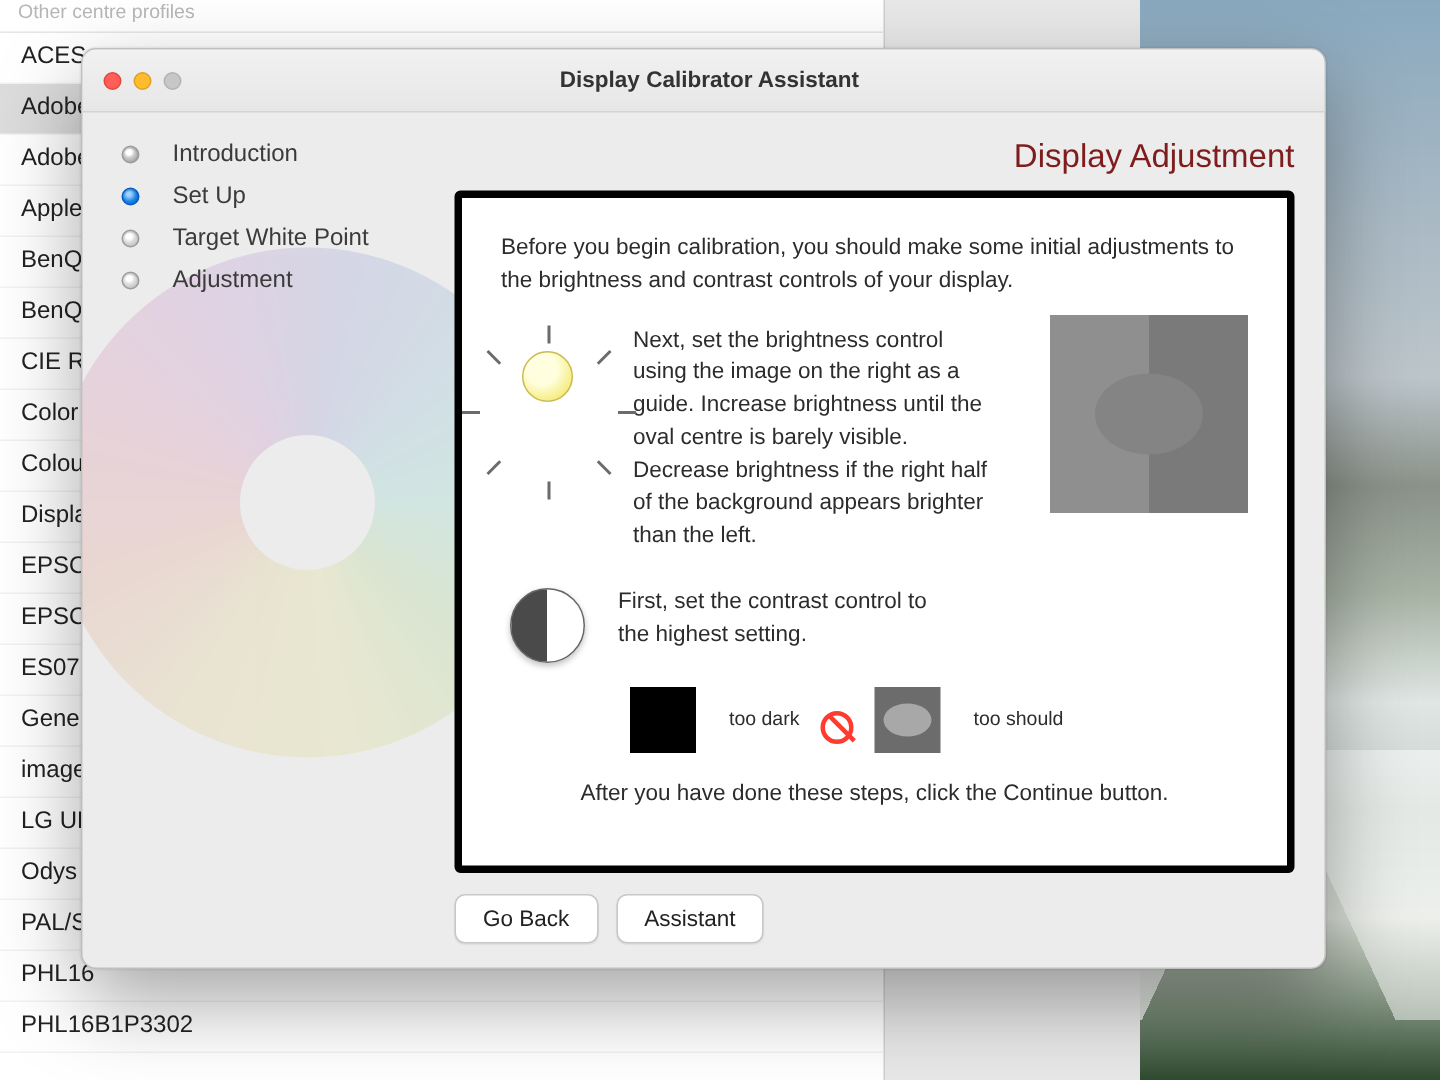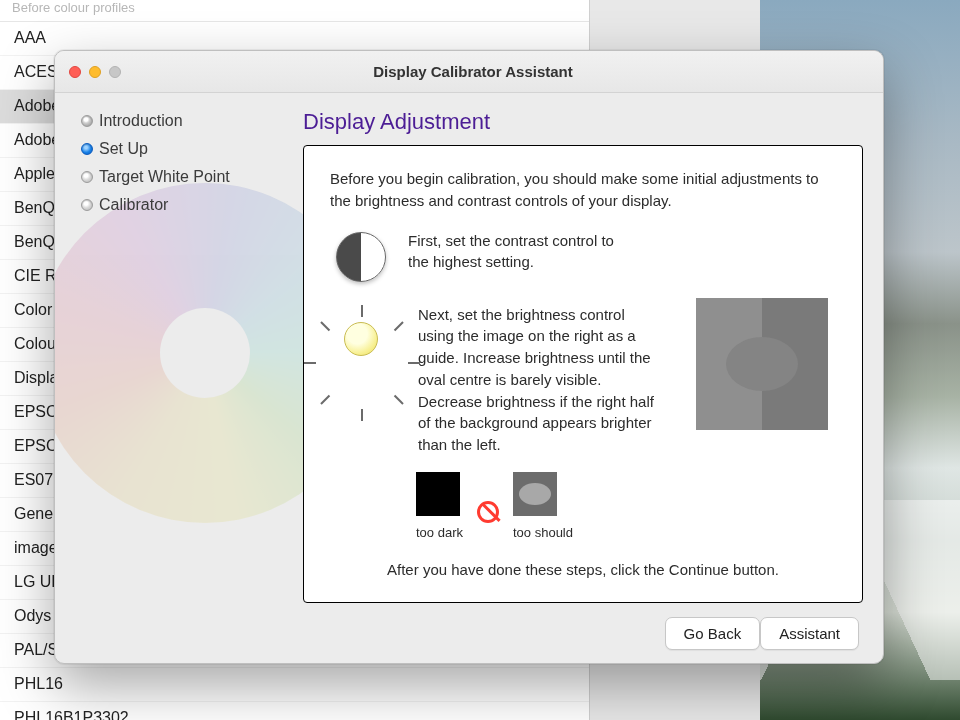--- a/index.html
+++ b/index.html
@@ -30,21 +30,21 @@
   }
   .profile-list { list-style: none; }
   .profile-list li {
     font-size: 16px; color: #222; padding: 7px 14px 8px 14px;
     border-bottom: 1px solid #f2f2f2; cursor: default;
   }
   .profile-list li.selected { background: #dcdcdc; }
 
   
   .dialog {
-    position: absolute; left: 54px; top: 50px; width: 830px; height: 614px;
+    position: absolute; left: 54px; top: 32px; width: 830px; height: 614px;
     background: #ececec; border: 1px solid #bfbfbf; border-radius: 10px;
     box-shadow: 0 22px 55px rgba(0,0,0,0.35), 0 0 0 1px rgba(0,0,0,0.05);
     overflow: hidden;
   }
   .titlebar {
     height: 42px; border-bottom: 1px solid #d3d3d3;
     display: flex; align-items: center; padding: 0 14px; gap: 8px;
     background: linear-gradient(#f1f1f1,#e7e7e7);
   }
   .traffic { display:flex; gap:8px; }
@@ -62,32 +62,32 @@
     position:absolute; left:-20px; top:90px; width:340px; height:340px; border-radius:50%;
     background: conic-gradient(from 210deg,
       #d9b64d, #d96a4c, #cc4e74, #a64db3, #5d66c4, #4da0c4, #4dc4a9, #7ac44d, #d9d24d, #d9b64d);
     opacity:0.16; filter: blur(0.3px);
   }
   .color-wheel::after{
     content:""; position:absolute; left:50%; top:50%; width:90px; height:90px;
     background:#ececec; border-radius:50%; transform:translate(-50%,-50%);
   }
   .steps { position:relative; z-index:1; list-style:none; }
-  .steps li { display:flex; align-items:center; gap:6px; padding:5px 0; font-size:16px; color:#3b3b3b; }
+  .steps li { display:flex; align-items:center; gap:22px; padding:5px 0; font-size:16px; color:#3b3b3b; }
   .step-dot{ width:12px; height:12px; border-radius:50%; background:#fff; border:1px solid #9c9c9c; box-shadow: inset 0 1px 1px rgba(0,0,0,0.15);}
   .step-dot.done{ background: radial-gradient(circle at 40% 35%, #ffffff 0 20%, #cfcfcf 40%, #8a8a8a 100%); }
   .step-dot.active{ background: radial-gradient(circle at 40% 35%, #9fd3ff 0 15%, #1a82e8 55%, #0a5bbf 100%); border-color:#0a5bbf;}
   .step-dot.pending{ background: radial-gradient(circle at 40% 35%, #ffffff 0 20%, #d8d8d8 50%, #b4b4b4 100%); }
 
   .main {
     flex:1; display:flex; flex-direction:column; padding: 12px 20px 16px 0;
   }
-  .page-title { font-size:22px; text-align:left; margin:4px 0 10px 0; color:#4c1d95;}
+  .page-title { font-size:22px; text-align:right; margin:4px 0 10px 0; color:#7f1d1d;}
   .content-box {
-    flex:1; background:#ffffff; border:1px solid #000000; border-radius:4px;
+    flex:1; background:#ffffff; border:5px solid #000000; border-radius:4px;
     padding: 22px 26px; font-size:15px; color:#2c2c2c; line-height:1.45;
     position:relative;
   }
   .intro { margin-bottom:18px; }
   .row { display:flex; gap:22px; align-items:flex-start; margin-bottom:22px;}
   .row .txt { flex:1; }
   .contrast-icon{
     width:50px; height:50px; border-radius:50%;
     background: linear-gradient(to right, #4a4a4a 0 50%, #ffffff 50% 100%);
     border:1px solid #666; box-shadow:0 2px 4px rgba(0,0,0,0.25);
@@ -102,44 +102,43 @@
   .sun-icon .ray{ position:absolute; left:50%; top:50%; width:2px; height:14px; background:#6b6b6b; transform-origin:center 30px;}
   .guide-img{
     width:132px; height:132px; flex-shrink:0; position:relative; margin-left:16px; margin-top:-6px;
     background: linear-gradient(to right, #8f8f8f 0 50%, #7a7a7a 50% 100%);
   }
   .guide-img::after{
     content:""; position:absolute; left:50%; top:50%; width:72px; height:54px; border-radius:50%;
     background:#848484; transform:translate(-50%,-50%);
   }
   .samples{ display:flex; gap:14px; align-items:flex-start; margin-left:86px; margin-top:-6px; margin-bottom:16px;}
-  .sample{ display:flex; flex-direction:column; align-items:flex-start; gap:8px; font-size:13px;}
+  .sample{ display:flex; flex-direction:row; align-items:center; gap:22px; font-size:13px;}
   .sw{ width:44px; height:44px; }
   .sw-dark{ background:#000; }
   .sw-bright{ background: #6c6c6c; position:relative;}
   .sw-bright::after{ content:""; position:absolute; left:50%; top:50%; width:32px; height:22px; border-radius:50%; background:#a8a8a8; transform:translate(-50%,-50%);}
   .no-icon{ width:22px; height:22px; border:3px solid #ff3b30; border-radius:50%; position:relative; align-self:center; margin-top:10px;}
   .no-icon::after{ content:""; position:absolute; left:-2px; top:50%; width:24px; height:3px; background:#ff3b30; transform:rotate(45deg) translateY(-50%); transform-origin:center;}
   .outro{ text-align:center; margin-top:16px;}
-  .buttons{ display:flex; justify-content:flex-end; gap:0; padding:14px 4px 0 0;}
+  .buttons{ display:flex; gap:12px; padding:14px 4px 0 0;}
   .btn{
     background:#fff; border:1px solid #c7c7c7; border-radius:7px;
     padding:7px 18px; font-size:15px; color:#222; box-shadow:0 1px 1px rgba(0,0,0,0.06);
     cursor:pointer;
   }
 </style>
 </head>
 <body>
 
 <div class="desktop-bg"></div>
 
 <div class="list-window">
-  <div class="list-header">Before colour profiles</div>
+  <div class="list-header">Other centre profiles</div>
   <ul class="profile-list">
-      <li>AAA</li>
       <li>ACES</li>
       <li class="selected">Adobe</li>
       <li>Adobe</li>
       <li>Apple</li>
       <li>BenQ</li>
       <li>BenQ</li>
       <li>CIE R</li>
       <li>Color</li>
       <li>Colou</li>
       <li>Displa</li>
@@ -177,52 +176,52 @@
           <li>
             <span class="step-dot active"></span>
             <span>Set Up</span>
           </li>
           <li>
             <span class="step-dot pending"></span>
             <span>Target White Point</span>
           </li>
           <li>
             <span class="step-dot pending"></span>
-            <span>Calibrator</span>
+            <span>Adjustment</span>
           </li>
         </ul>
     </div>
 
     <div class="main">
       <div class="page-title">Display Adjustment</div>
       <div class="content-box">
 
         <p class="intro">Before you begin calibration, you should make some initial adjustments to the brightness and contrast controls of your display.</p>
-
-        <div class="row">
-          <div class="contrast-icon"></div>
-          <p class="txt" style="max-width:230px">First, set the contrast control to the highest setting.</p>
-        </div>
 
         <div class="row">
           <div class="sun-icon">
             <div class="core"></div>
           <div class="ray" style="transform: rotate(0deg) translateY(-28px); transform-origin: center 30px; left: 50%; top: 50%; position: absolute; width: 2px; height: 12px; background: rgb(107, 107, 107); margin-top: -6px;"></div>
               <div class="ray" style="transform: rotate(45deg) translateY(-28px); transform-origin: center 30px; left: 50%; top: 50%; position: absolute; width: 2px; height: 12px; background: rgb(107, 107, 107); margin-top: -6px;"></div>
               <div class="ray" style="transform: rotate(90deg) translateY(-28px); transform-origin: center 30px; left: 50%; top: 50%; position: absolute; width: 2px; height: 12px; background: rgb(107, 107, 107); margin-top: -6px;"></div>
               <div class="ray" style="transform: rotate(135deg) translateY(-28px); transform-origin: center 30px; left: 50%; top: 50%; position: absolute; width: 2px; height: 12px; background: rgb(107, 107, 107); margin-top: -6px;"></div>
               <div class="ray" style="transform: rotate(180deg) translateY(-28px); transform-origin: center 30px; left: 50%; top: 50%; position: absolute; width: 2px; height: 12px; background: rgb(107, 107, 107); margin-top: -6px;"></div>
               <div class="ray" style="transform: rotate(225deg) translateY(-28px); transform-origin: center 30px; left: 50%; top: 50%; position: absolute; width: 2px; height: 12px; background: rgb(107, 107, 107); margin-top: -6px;"></div>
               <div class="ray" style="transform: rotate(270deg) translateY(-28px); transform-origin: center 30px; left: 50%; top: 50%; position: absolute; width: 2px; height: 12px; background: rgb(107, 107, 107); margin-top: -6px;"></div>
               <div class="ray" style="transform: rotate(315deg) translateY(-28px); transform-origin: center 30px; left: 50%; top: 50%; position: absolute; width: 2px; height: 12px; background: rgb(107, 107, 107); margin-top: -6px;"></div>
             </div>
           <p class="txt" style="max-width:240px">Next, set the brightness control using the image on the right as a guide. Increase brightness until the oval centre is barely visible. Decrease brightness if the right half of the background appears brighter than the left.</p>
           <div class="guide-img"></div>
         </div>
 
+        <div class="row">
+          <div class="contrast-icon"></div>
+          <p class="txt" style="max-width:230px">First, set the contrast control to the highest setting.</p>
+        </div>
+
         <div class="samples">
           <div class="sample">
             <div class="sw sw-dark"></div>
             <span>too dark</span>
           </div>
           <div class="no-icon"></div>
           <div class="sample">
             <div class="sw sw-bright"></div>
             <span>too should</span>
           </div>

